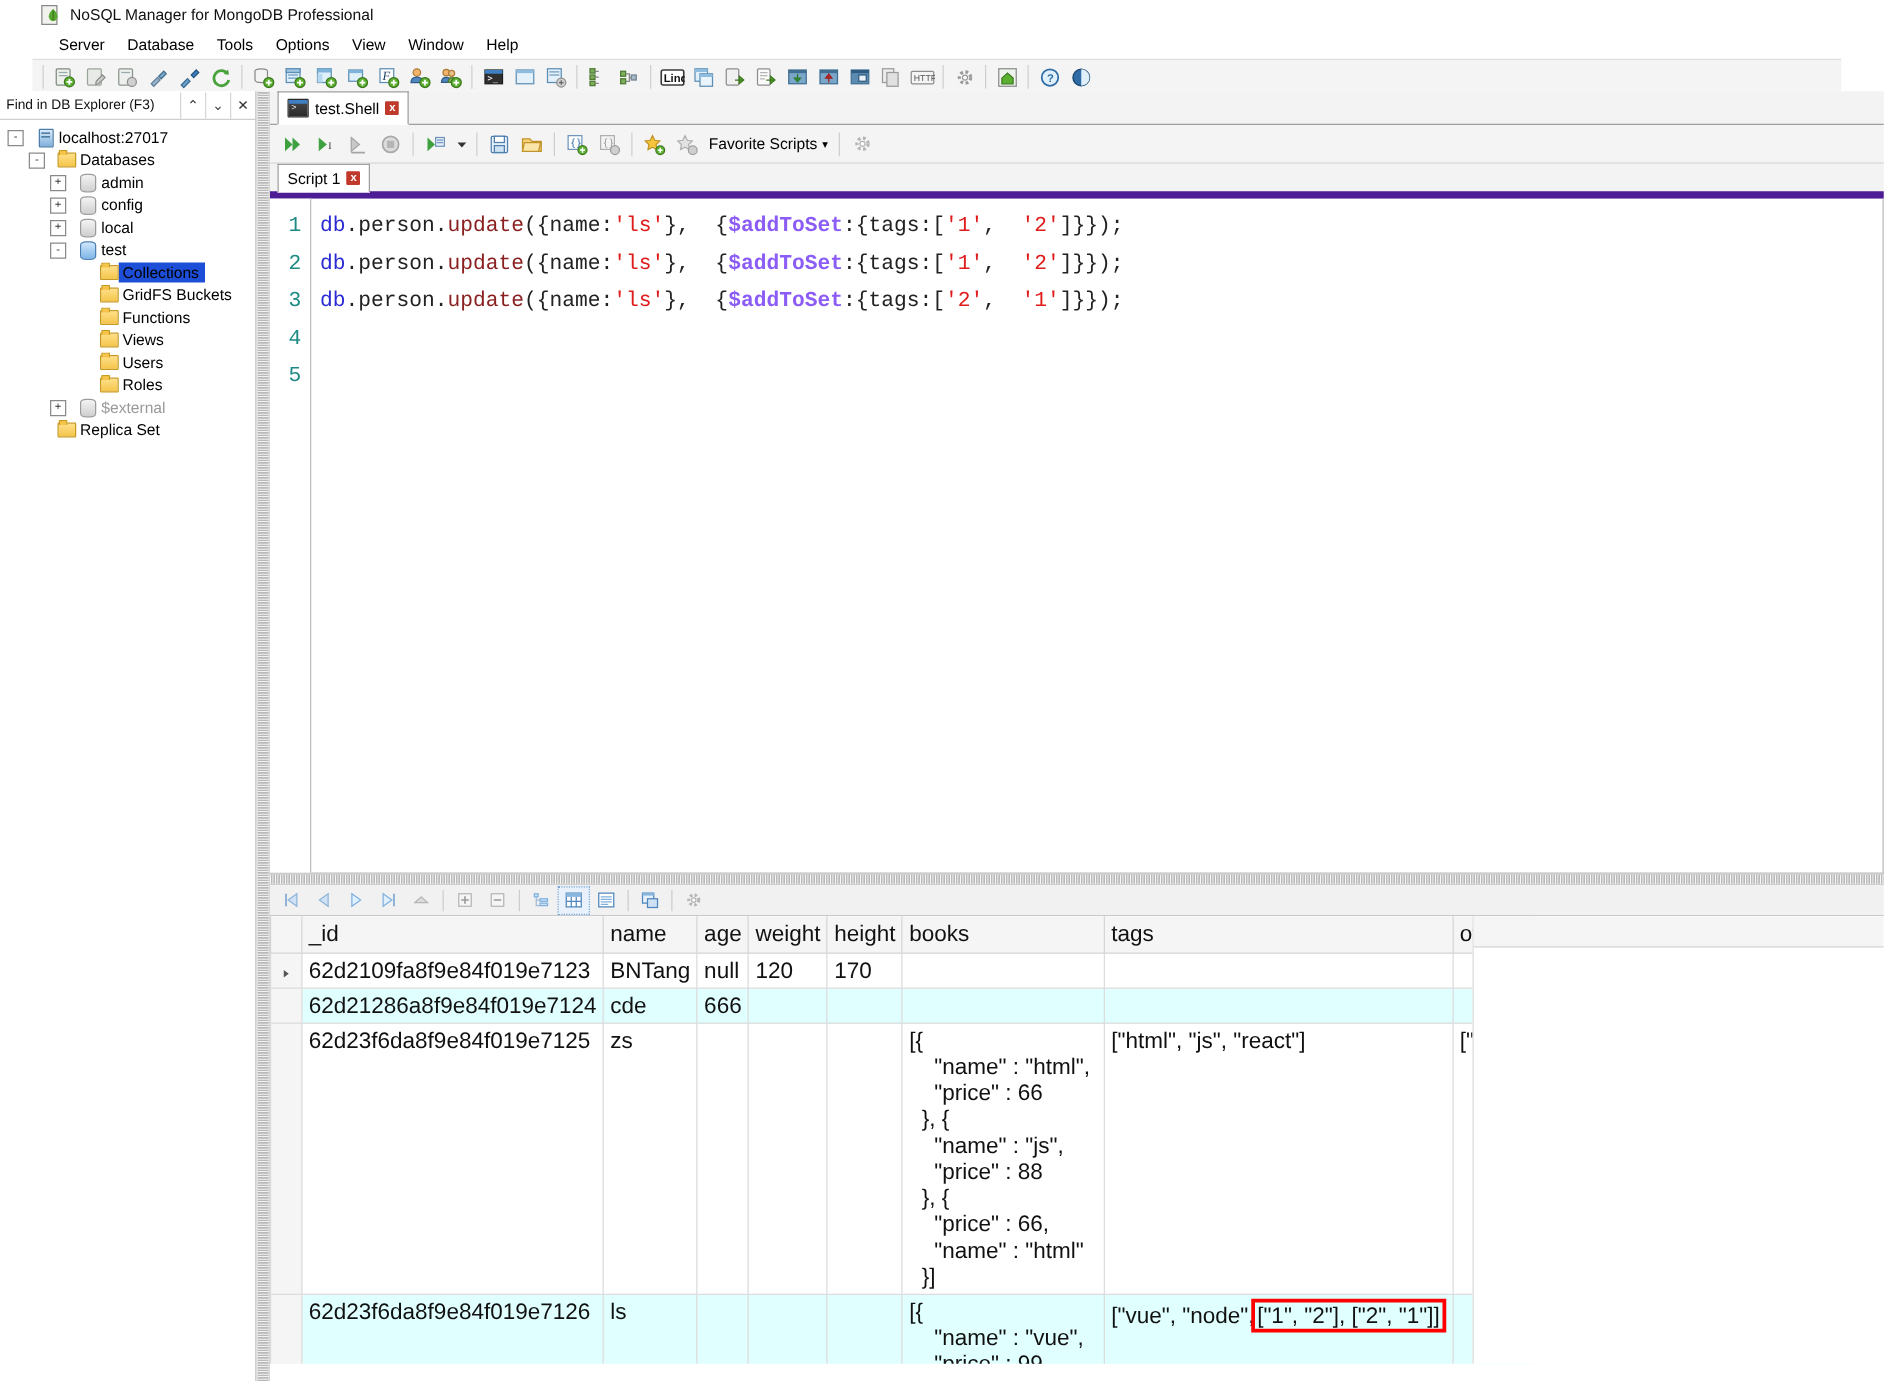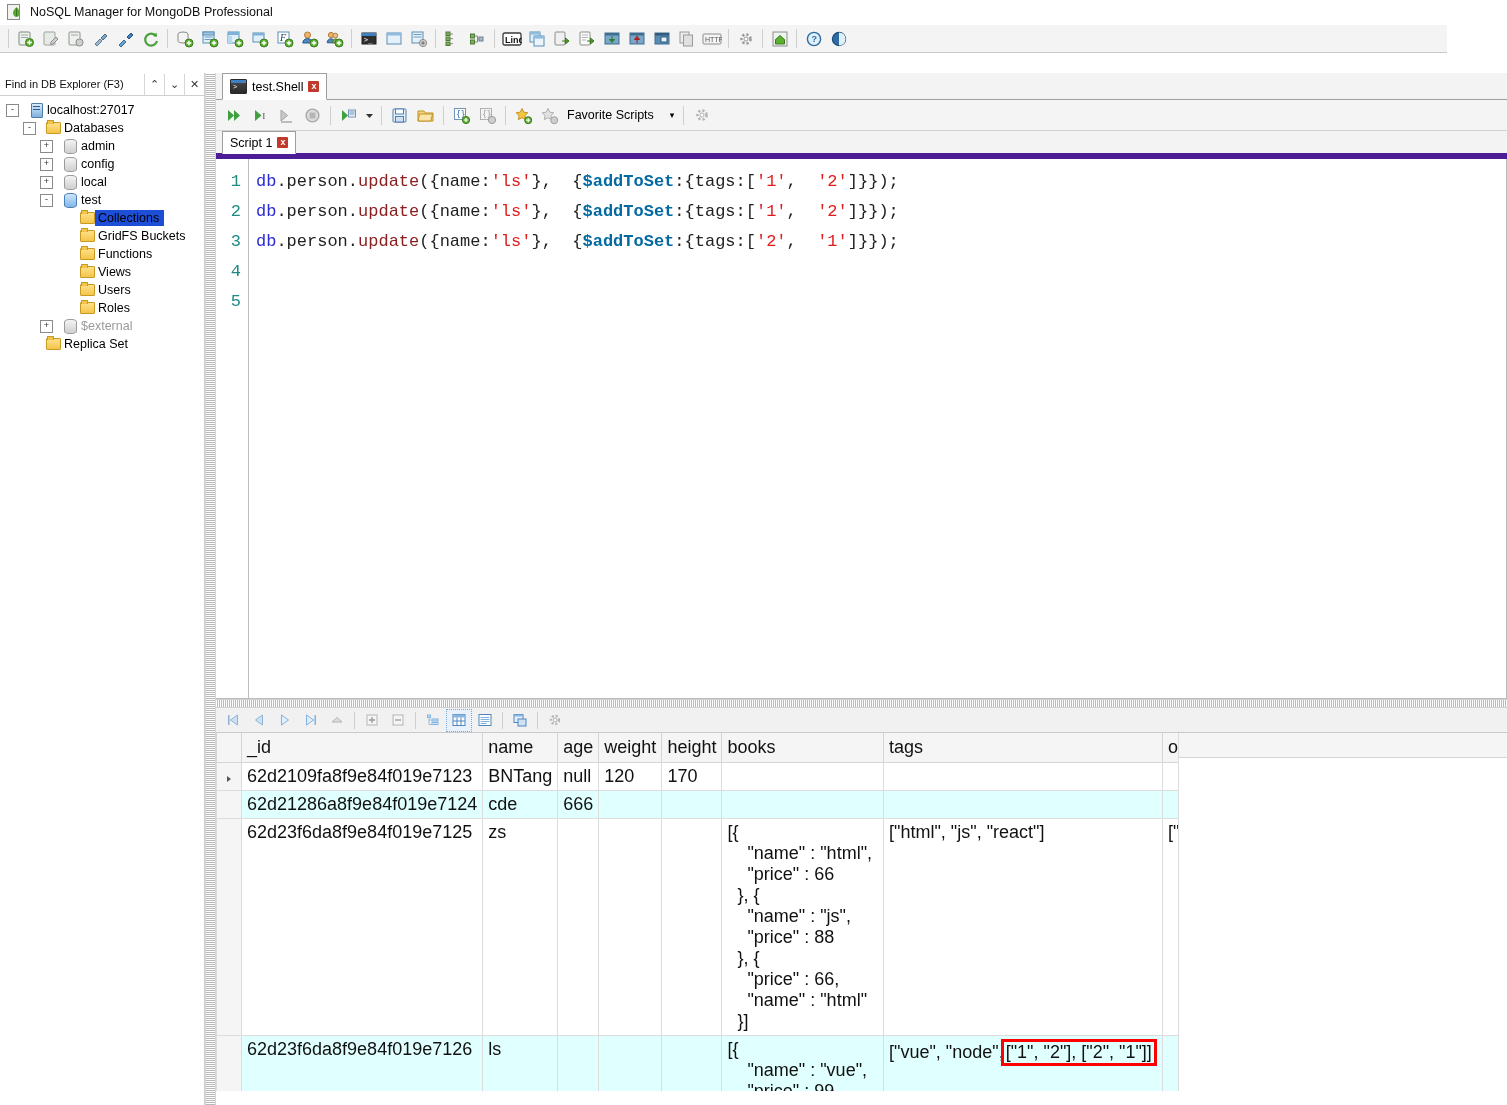--- a/index.html
+++ b/index.html
@@ -3,21 +3,21 @@
 <meta charset="utf-8">
 <style>
   html,body{margin:0;padding:0;}
   body{
     width:1507px;height:1105px;overflow:hidden;
     background:#ffffff;
     font-family:"Liberation Sans", sans-serif;
     font-size:12px;color:#000;
     -webkit-font-smoothing:antialiased;
   }
-  .app{position:relative;width:1447px;height:1105px;}
+  .app{position:relative;width:1447px;height:1105px;padding-left:26px;}
 
   
   .titlebar{height:24px;background:#ffffff;display:flex;align-items:center;padding-left:6px;border-bottom:1px solid #fff;}
   .titlebar .tlabel{font-size:12.5px;margin-left:8px;color:#111;}
   .app-icon{width:16px;height:16px;position:relative;display:inline-block;}
   .app-icon .doc{position:absolute;left:1px;top:0px;width:11px;height:14px;background:#f2f2ef;border:1px solid #888;}
   .app-icon .grn{position:absolute;left:6px;top:3px;width:9px;height:10px;}
 
   
   .menubar{height:22px;background:#ffffff;display:flex;align-items:center;padding-left:12px;border-bottom:1px solid #dfdfdf;}
@@ -61,36 +61,36 @@
   .main{position:absolute;left:216px;top:73px;width:1291px;height:1032px;background:#fff;}
 
   .doctabs{height:26px;background:#f3f3f3;border-bottom:1px solid #9e9e9e;display:flex;align-items:flex-end;padding-left:6px;}
   .dtab{height:25px;display:flex;align-items:center;gap:5px;padding:0 7px;background:#fff;border:1px solid #9e9e9e;border-bottom:1px solid #fff;position:relative;top:1px;font-size:12.5px;}
   .consoleicon{width:15px;height:13px;background:linear-gradient(#4a4a4a,#2a2a2a);border:1px solid #2a2a2a;position:relative;border-radius:1px;}
   .consoleicon:before{content:"";position:absolute;left:0;top:0;right:0;height:3px;background:#3f7fc4;}
   .consoleicon:after{content:">";position:absolute;left:2px;top:3px;color:#fff;font-size:7px;line-height:8px;font-family:"Liberation Mono",monospace;}
   .xbtn{width:11px;height:11px;background:#c0392b;color:#fff;font-size:9px;line-height:11px;text-align:center;font-weight:bold;border-radius:1px;}
 
   .scripttoolbar{height:30px;background:#f4f4f4;border-bottom:1px solid #d2d2d2;display:flex;align-items:center;padding-left:6px;gap:1px;}
-  .favlabel{font-size:12.5px;padding:0 4px;display:flex;align-items:center;gap:16px;}
+  .favlabel{font-size:12.5px;padding:0 4px;display:flex;align-items:center;gap:4px;}
 
   .scripttabs{height:22px;background:#f3f3f3;border-bottom:6px solid #4c1d95;display:flex;align-items:flex-end;padding-left:6px;}
   .stab{height:21px;display:flex;align-items:center;gap:5px;padding:0 7px;background:#fff;border:1px solid #9e9e9e;border-bottom:1px solid #fff;position:relative;top:1px;font-size:12.5px;}
 
   .editorwrap{position:relative;height:539px;background:#fff;border:1px solid #bcbcbc;border-top:none;border-left:none;}
   .editor{display:flex;height:100%;}
   .gutter{width:32px;background:#ffffff;border-right:1px solid #bdbdbd;padding-top:8px;text-align:right;}
   .gutter .ln{height:30px;line-height:30px;padding-right:7px;color:#1e8a84;font-family:"Liberation Mono",monospace;font-size:17px;}
   .codearea{flex:1;padding-top:8px;padding-left:7px;font-family:"Liberation Mono",monospace;font-size:17px;}
   .codearea .cl{height:30px;line-height:30px;white-space:pre;}
   .c-db{color:#2b2bd4;}
   .c-plain{color:#222;}
   .c-fn{color:#8b2020;}
   .c-str{color:#e01b1b;}
-  .c-op{color:#0369a1;font-weight:bold;}
+  .c-op{color:#8b5cf6;font-weight:bold;}
   .caret{display:inline-block;width:1px;height:20px;background:#000;vertical-align:-4px;}
 
   
   .hsplit{height:7px;background:repeating-linear-gradient(to right,#fff 0 1px,#b9b9b9 1px 2px);background-size:2px 100%;border-top:1px solid #d0d0d0;border-bottom:1px solid #d0d0d0;}
 
   
   .restabs{height:22px;background:#f3f3f3;display:flex;align-items:flex-end;padding-left:4px;border-bottom:1px solid #9e9e9e;}
   .rtab{height:20px;display:flex;align-items:center;padding:0 7px;background:#eceae6;border:1px solid #9e9e9e;border-bottom:none;font-size:12.5px;margin-right:-1px;}
   .rtab.active{background:#fff;height:21px;position:relative;top:1px;border-bottom:1px solid #fff;}
 
@@ -124,20 +124,29 @@
     <span class="app-icon">
       <span class="doc"></span>
       <svg class="grn" viewBox="0 0 9 10" width="9" height="10" aria-hidden="true">
         <path d="M4.5 0 C6.5 2 8 4 8 6 C8 8.2 6.3 10 4.5 10 C2.7 10 1 8.2 1 6 C1 4 2.5 2 4.5 0Z" fill="#5aa832"></path>
         <path d="M4.5 1.4 L4.5 9" stroke="#2f6b18" stroke-width="0.8" fill="none"></path>
       </svg>
     </span>
     <span class="tlabel">NoSQL Manager for MongoDB Professional</span>
   </div>
 
+  <div class="menubar">
+    <div class="mi">Server</div>
+    <div class="mi">Database</div>
+    <div class="mi">Tools</div>
+    <div class="mi">Options</div>
+    <div class="mi">View</div>
+    <div class="mi">Window</div>
+    <div class="mi">Help</div>
+  </div>
 
   <div class="toolbar">
     <div class="tb-sep"></div>
 
     <div class="tbtn">
       <svg width="18" height="18" viewBox="0 0 18 18">
           <rect x="2" y="2" width="11" height="13" rx="1" fill="#eef0ee" stroke="#7d8b7d"></rect>
           <rect x="4" y="4.5" width="7" height="1" fill="#9aa"></rect>
           <rect x="4" y="7" width="7" height="1" fill="#9aa"></rect>
           <circle cx="12.5" cy="12.5" r="4" fill="#5cb030" stroke="#3d7a1f"></circle>

